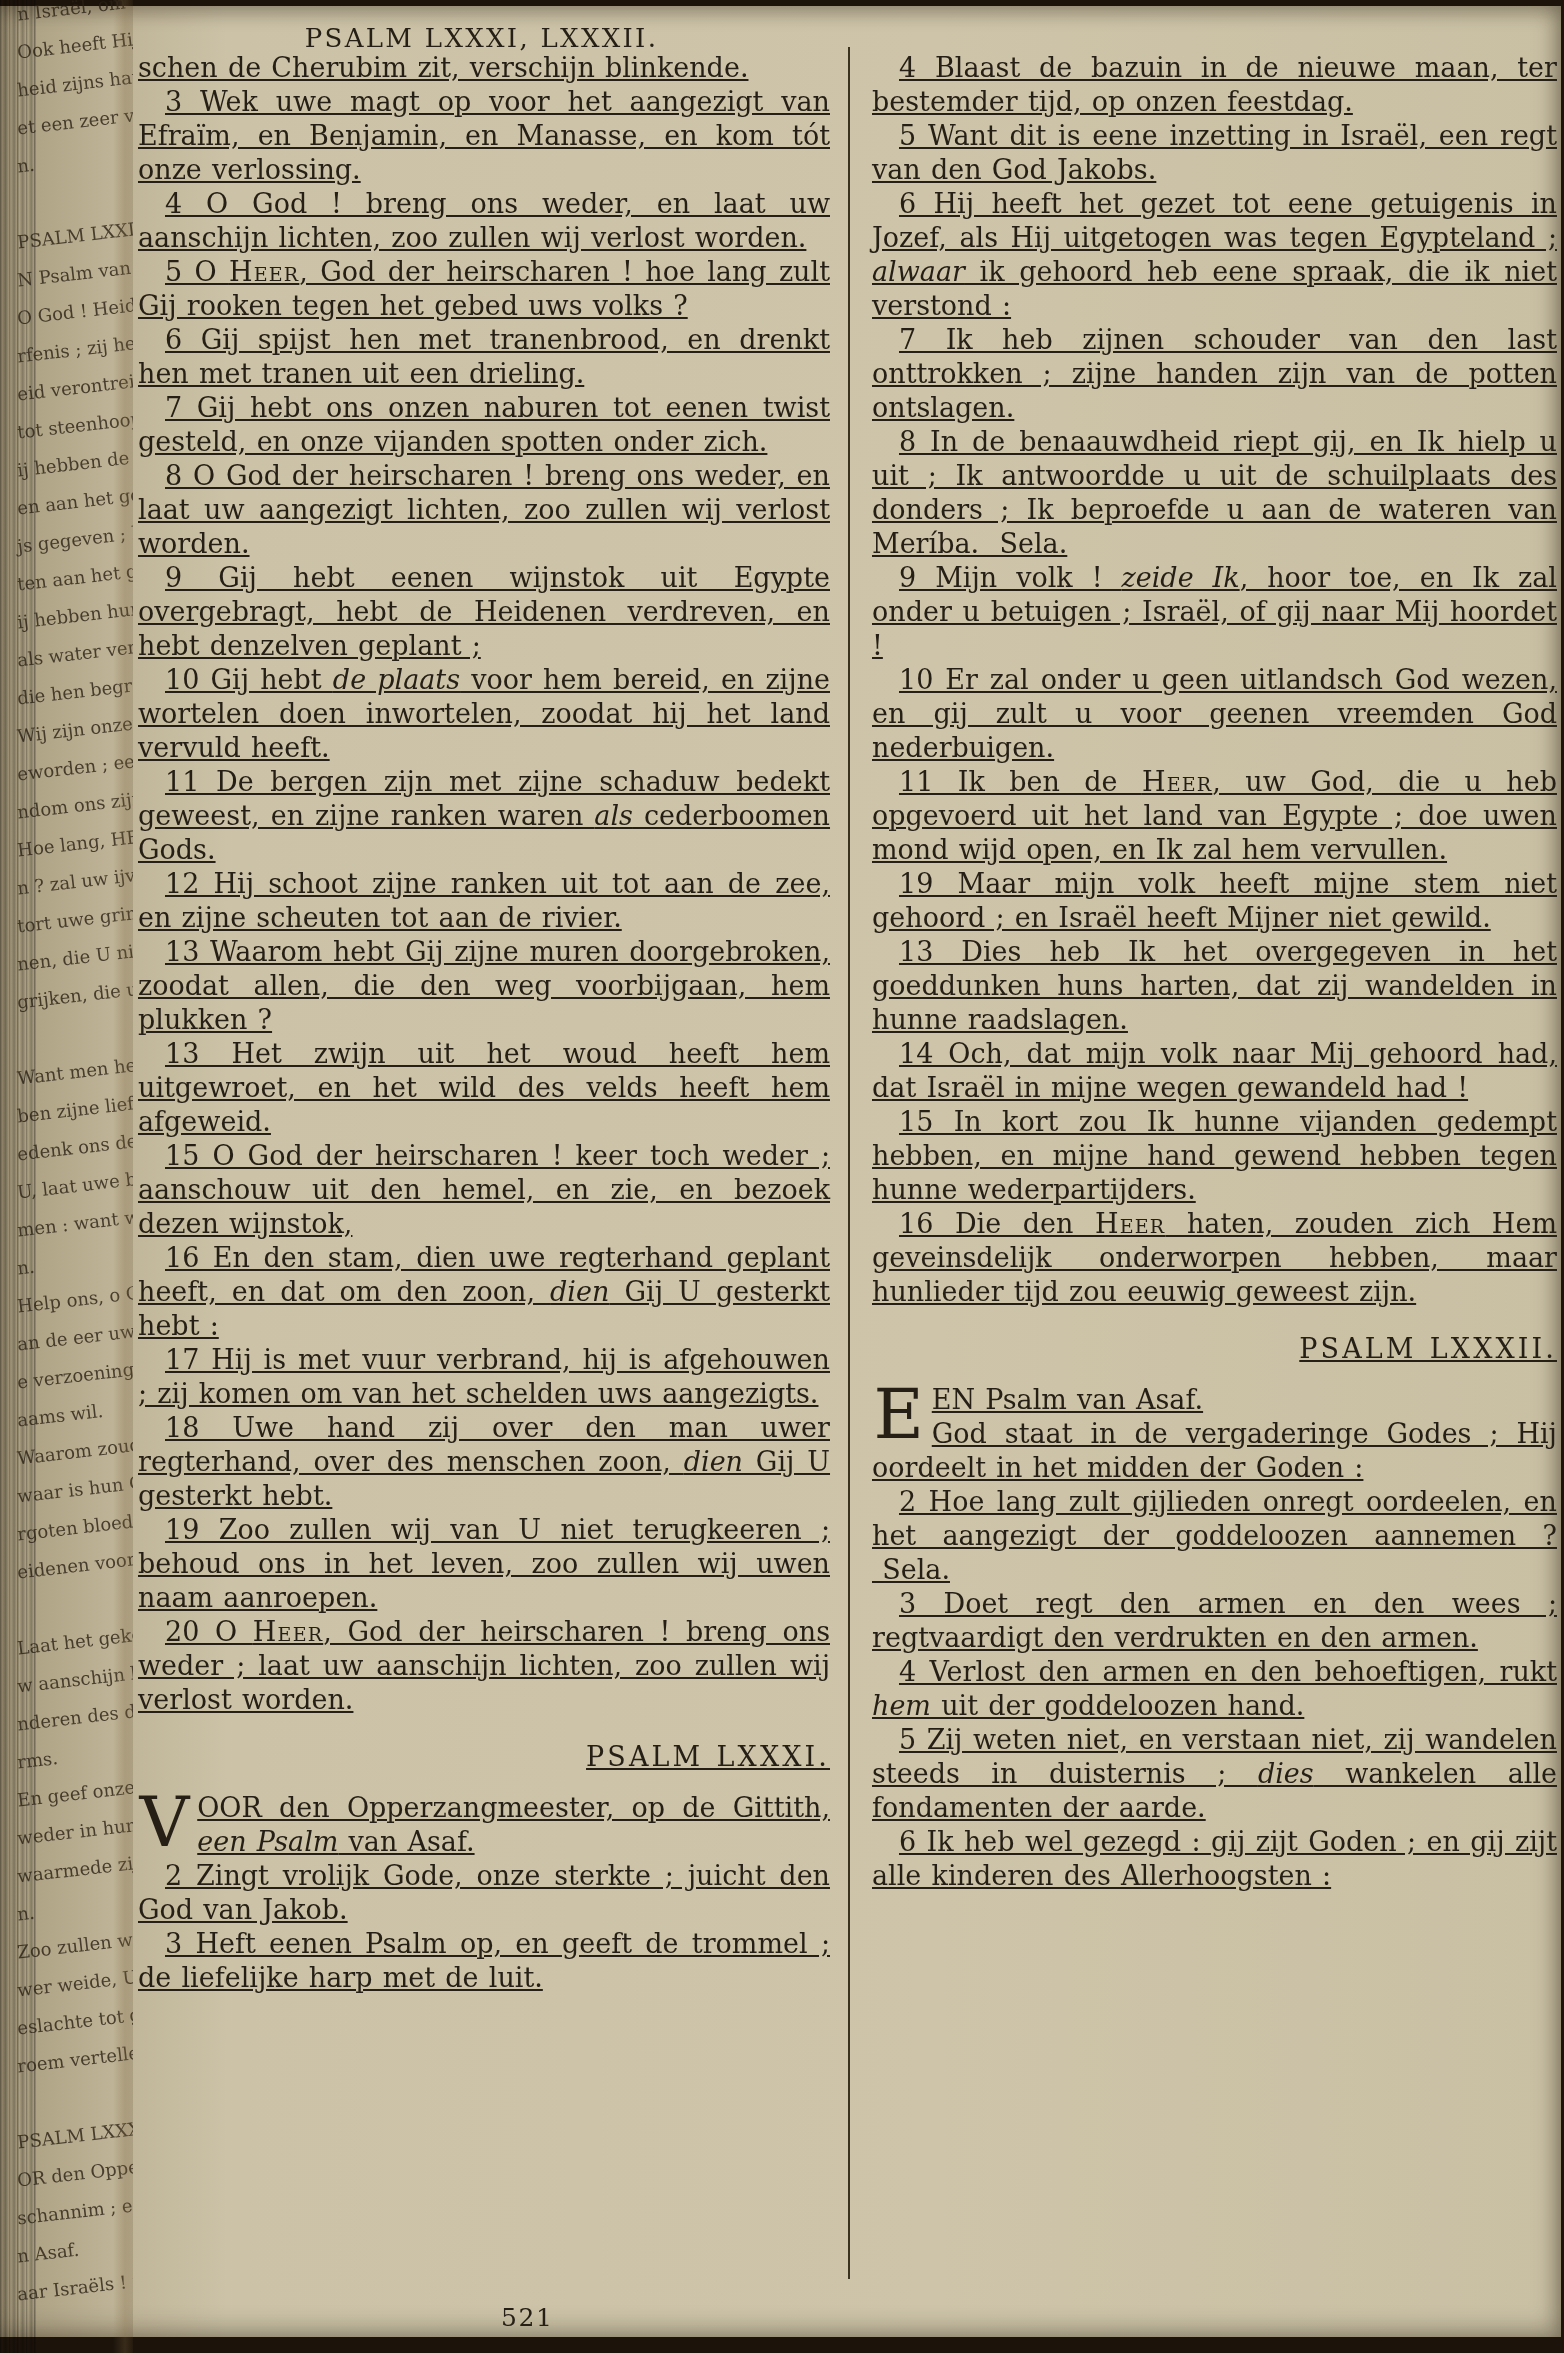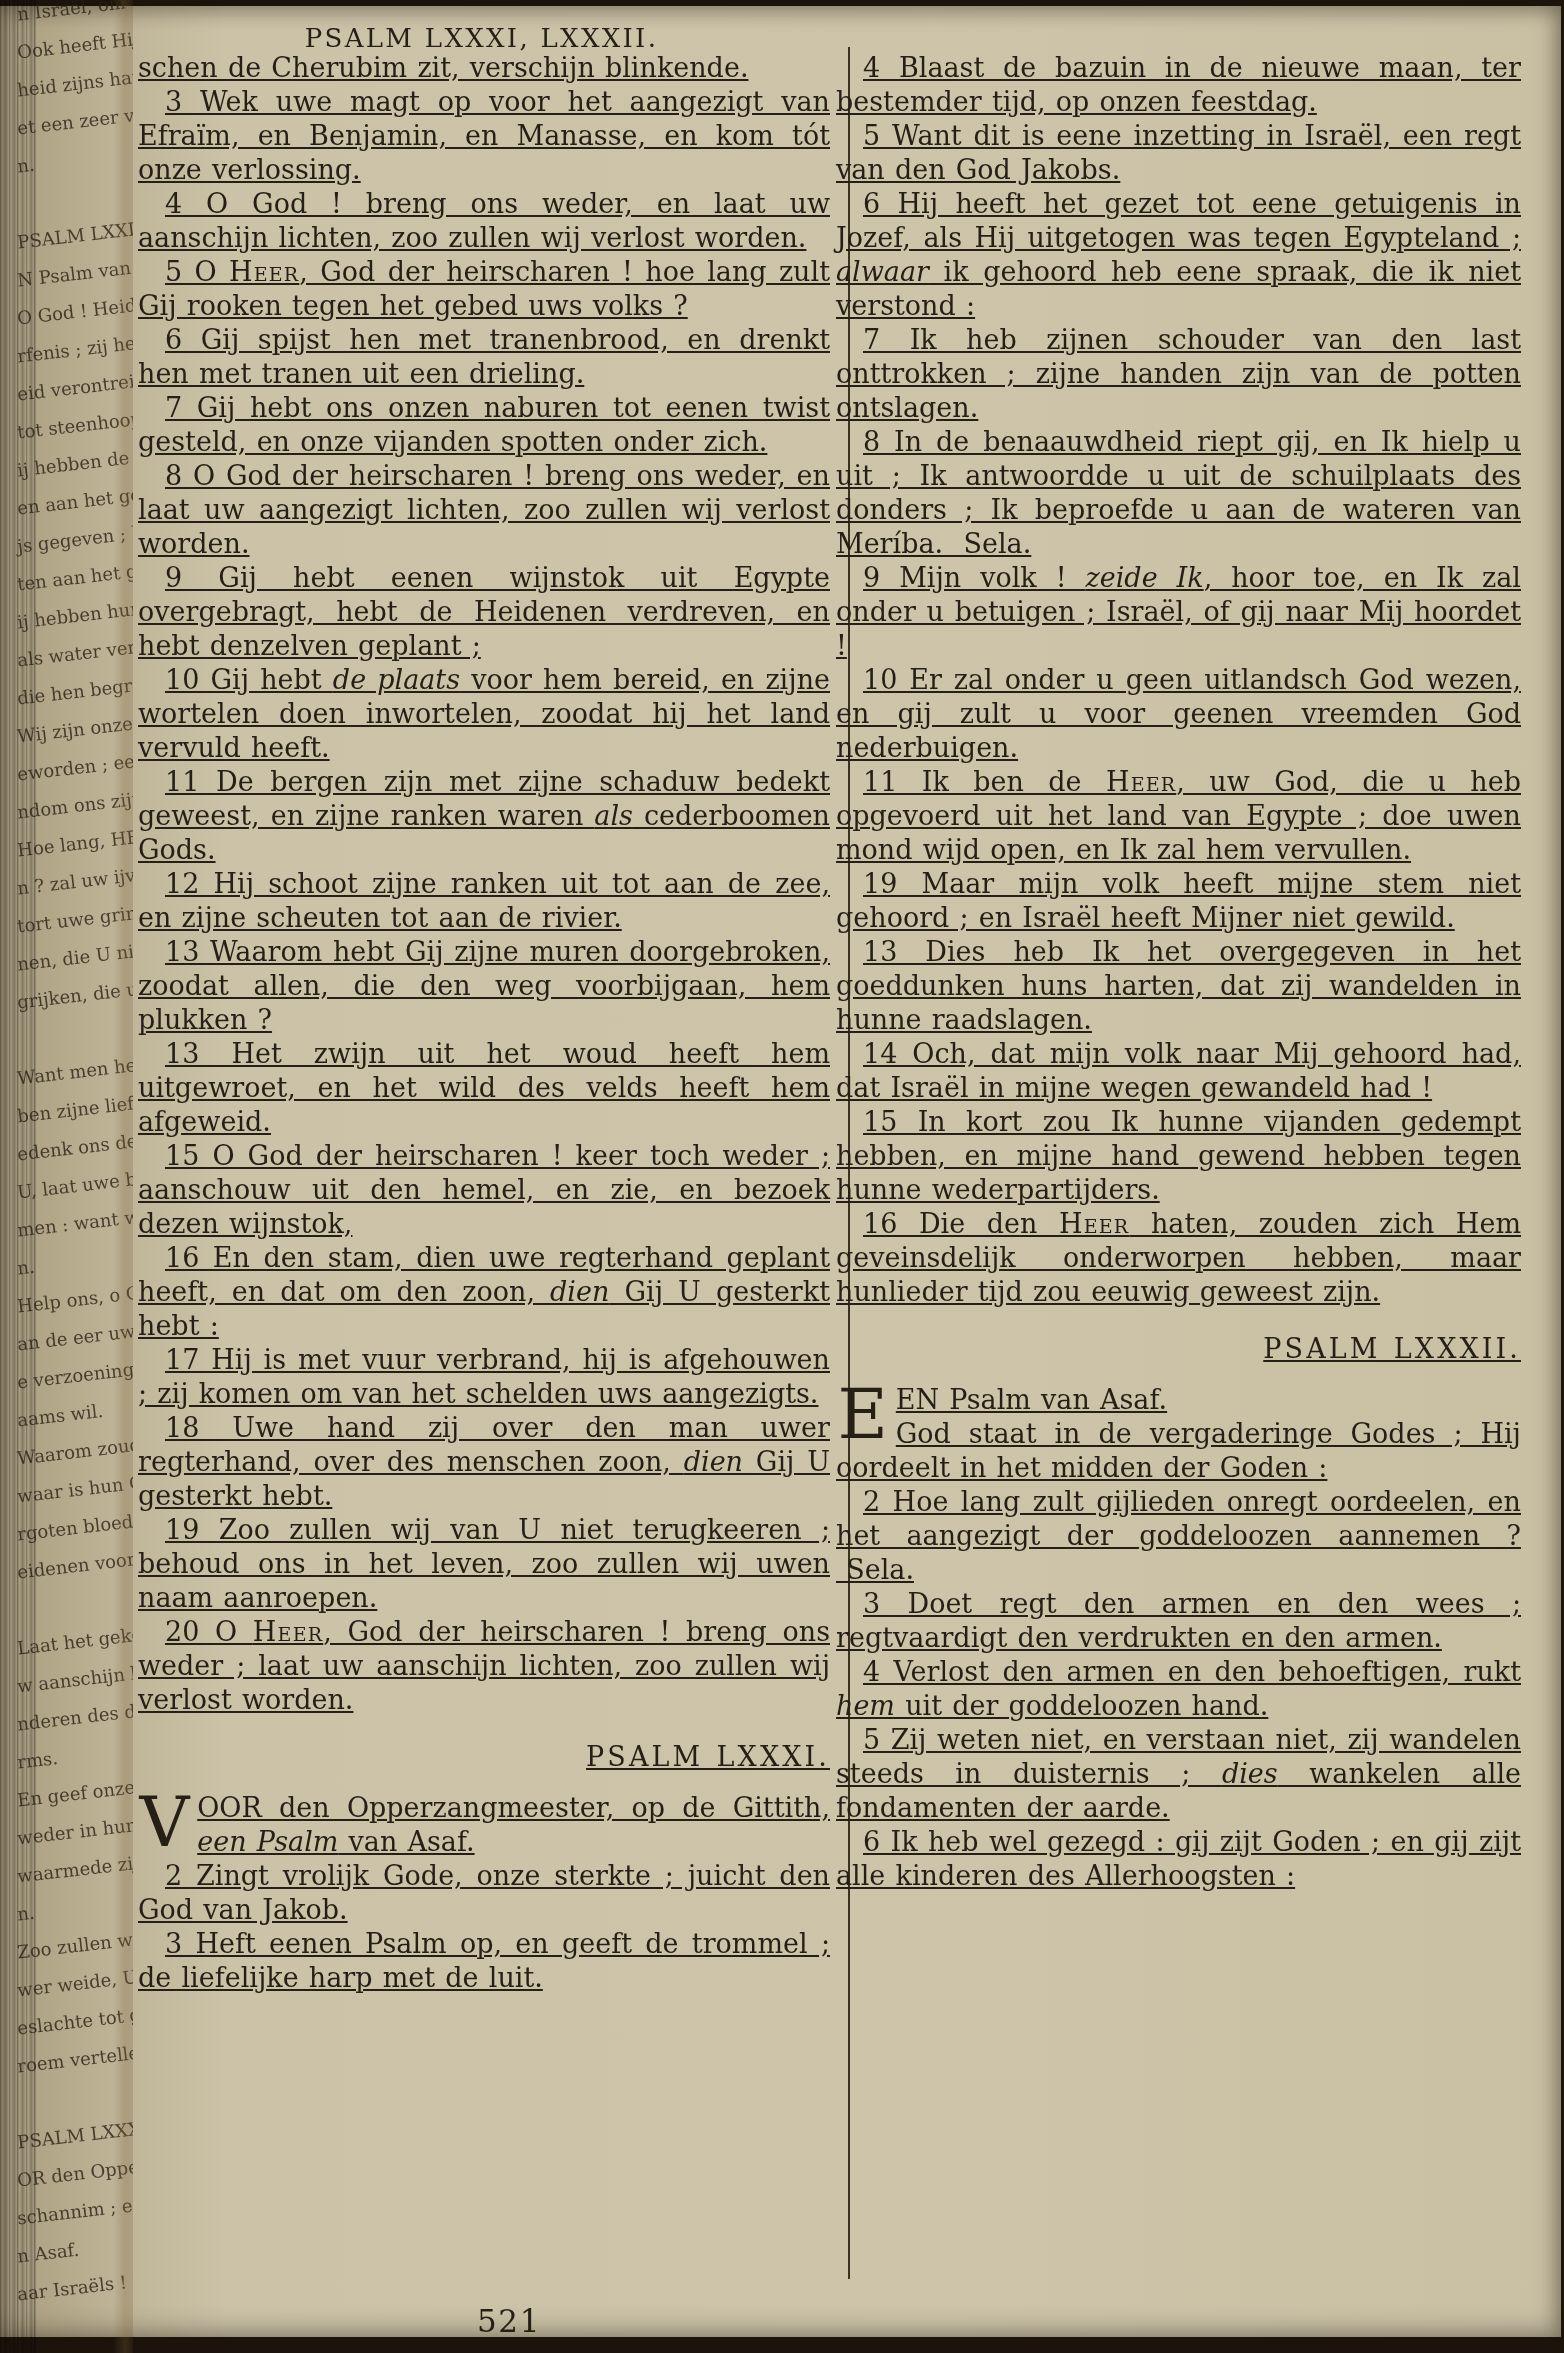--- a/index.html
+++ b/index.html
@@ -30,21 +30,21 @@
     position: absolute;
     top: 45px;
     color: var(--ink, #261f15);
     font-size: 27px;
     line-height: 34px;
     text-align: justify;
     word-spacing: 1.6px;
     text-decoration: underline;
   }
   .col-left  { left: 138px;  width: 692px; }
-  .col-right { left: 836px; width: 685px; }
+  .col-right { left: 872px; width: 685px; }
   .divider {
     position: absolute;
     left: 848px; top: 41px;
     width: 1.6px; height: 2232px;
     background: #39migrate;
     background: #39321f;
   }
   .verse { text-indent: 27px; margin: 0; }
   .col-left .verse:first-child { text-indent: 0; }
   .verse i { font-style: italic; }
@@ -57,22 +57,22 @@
   }
   .intro { text-indent: 0; }
   .dropcap {
     float: left;
     font-size: 69px;
     line-height: 58px;
     padding: 2.3px 7.8px 0 1.6px;
   }
   .page-number {
     position: absolute;
-    left: 477px; top: 2297px;
-    font-size: 31px;
+    left: 501px; top: 2297px;
+    font-size: 25px;
     letter-spacing: 1.6px;
     color: var(--ink, #261f15);
   }
   
   .spine {
     position: absolute;
     left: 0; top: 0; bottom: 0;
     width: 133px;
     overflow: hidden;
     background: linear-gradient(90deg,

